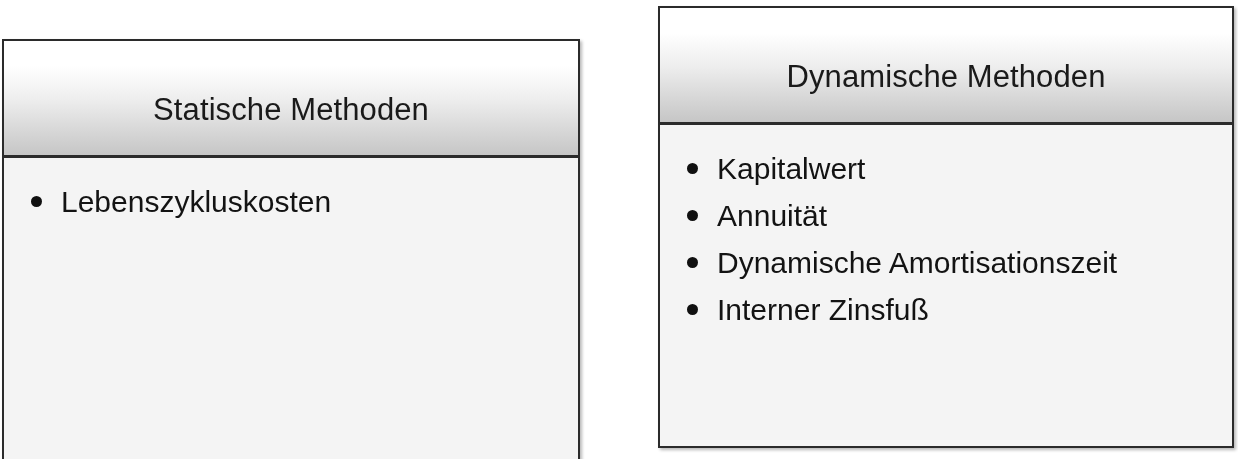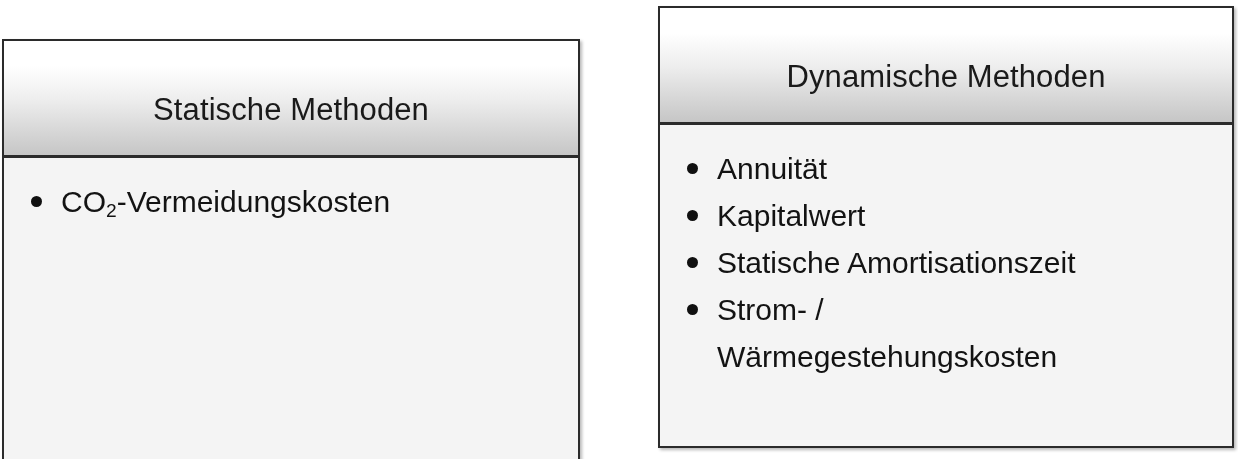--- a/index.html
+++ b/index.html
@@ -107,46 +107,45 @@
 <div class="canvas">
 
   <div class="method-box box-left">
     <div class="box-header">
       <div class="box-title">Statische Methoden</div>
     </div>
     <div class="box-body">
       <ul class="method-list">
         <li>
           <span class="bullet"></span>
-          <span class="li-text"><span>CO</span><sub>2</sub><span>-Vermeidungskosten</span></span>
+          <span class="li-text">Lebenszykluskosten</span>
         </li>
       </ul>
     </div>
   </div>
 
   <div class="method-box box-right">
     <div class="box-header">
       <div class="box-title">Dynamische Methoden</div>
     </div>
     <div class="box-body">
       <ul class="method-list">
         <li>
           <span class="bullet"></span>
+          <span class="li-text">Kapitalwert</span>
+        </li>
+        <li>
+          <span class="bullet"></span>
           <span class="li-text">Annuität</span>
         </li>
         <li>
           <span class="bullet"></span>
-          <span class="li-text">Kapitalwert</span>
+          <span class="li-text">Dynamische Amortisationszeit</span>
         </li>
         <li>
           <span class="bullet"></span>
-          <span class="li-text">Statische Amortisationszeit</span>
-        </li>
-        <li class="wrap">
-          <span class="bullet"></span>
-          <span class="li-text">Strom- /
-Wärmegestehungskosten</span>
+          <span class="li-text">Interner Zinsfuß</span>
         </li>
       </ul>
     </div>
   </div>
 
 </div>
 
 </body></html>

